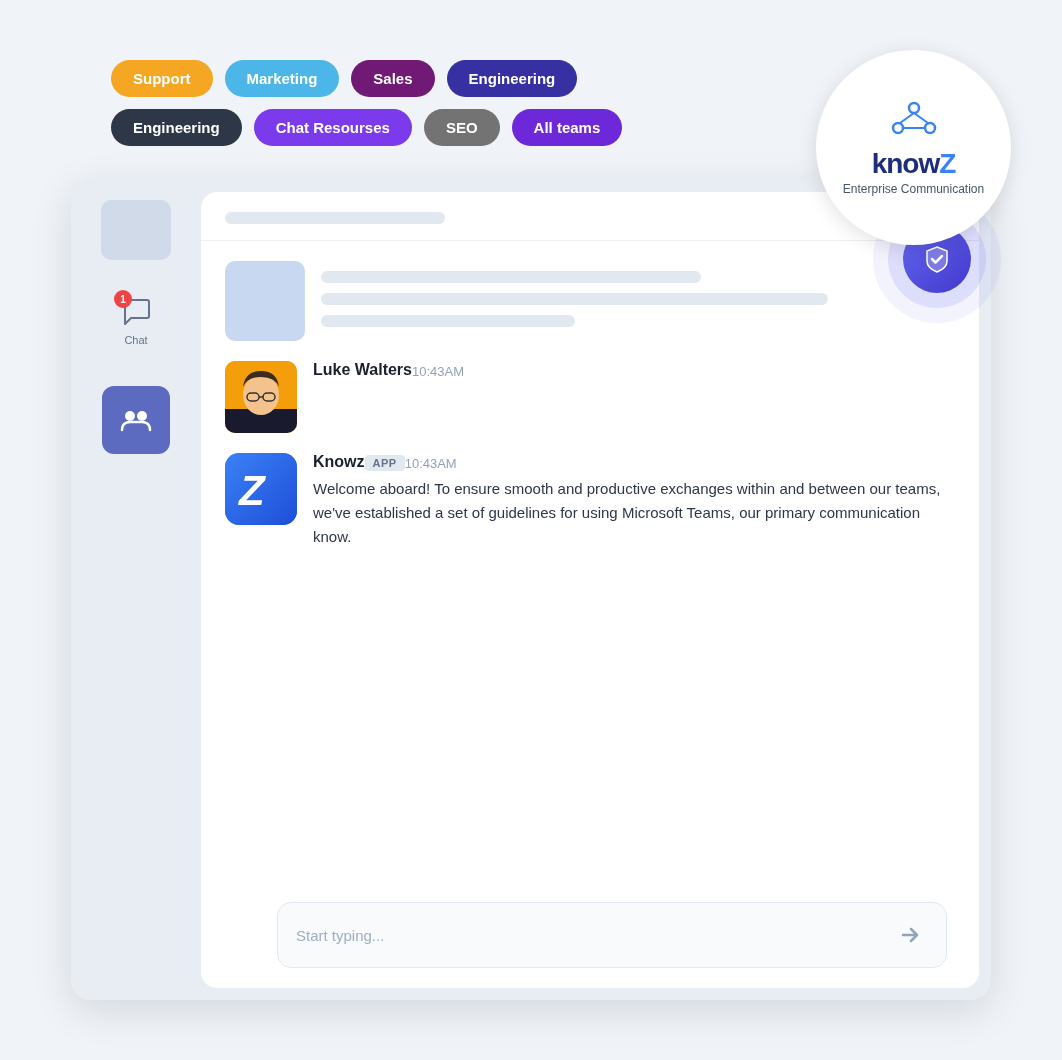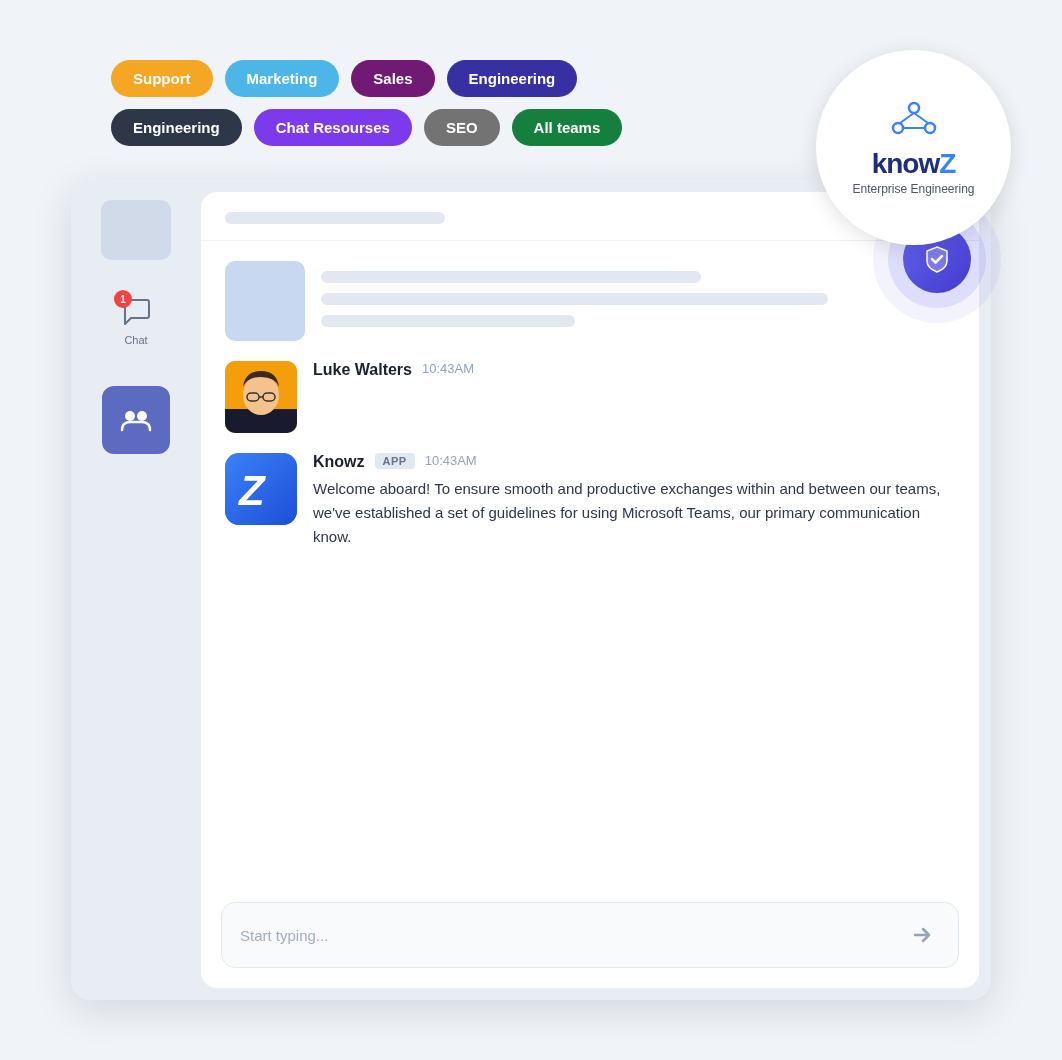--- a/index.html
+++ b/index.html
@@ -44,21 +44,21 @@
       display: inline-block;
       cursor: pointer;
     }
     .tag-support { background: #f5a623; }
     .tag-marketing { background: #4db6e8; }
     .tag-sales { background: #701a75; }
     .tag-engineering-dark { background: #3730a3; }
     .tag-engineering-light { background: #2d3748; }
     .tag-human { background: #7c3aed; }
     .tag-seo { background: #737373; }
-    .tag-allteams { background: #15803d; }
+    .tag-allteams { background: #6d28d9; }
 
     
     .knowz-circle {
       position: absolute;
       top: 10px;
       right: 0px;
       width: 195px;
       height: 195px;
       border-radius: 50%;
       background: #fff;
@@ -263,22 +263,21 @@
       display: flex;
       align-items: center;
       justify-content: center;
       border-radius: 14px;
     }
     .message-body {
       flex: 1;
     }
     .message-header {
       display: flex;
-      align-items: flex-start;
-      gap: 10px;
+      align-items: flex-end;
       margin-bottom: 6px;
     }
     .message-name {
       font-size: 16px;
       font-weight: 700;
       color: #1a202c;
     }
     .message-time {
       font-size: 13px;
       color: #94a3b8;
@@ -326,21 +325,22 @@
       font-weight: 600;
       text-decoration: none;
     }
     .link-subtitle {
       font-size: 13px;
       color: #64748b;
     }
 
     
     .input-area {
-      padding: 16px 20px 20px;
+      padding: 16px 32px 20px;
+      margin-left: 44px;
     }
     .input-box {
       display: flex;
       align-items: center;
       background: #f8fafc;
       border: 1px solid #e2e8f0;
       border-radius: 14px;
       padding: 14px 18px;
     }
     .input-placeholder {
@@ -385,21 +385,21 @@
         <circle cx="8" cy="28" r="5" fill="none" stroke="#3b82f6" stroke-width="2.5"></circle>
         <circle cx="40" cy="28" r="5" fill="none" stroke="#3b82f6" stroke-width="2.5"></circle>
         <line x1="24" y1="13" x2="10" y2="23" stroke="#3b82f6" stroke-width="2"></line>
         <line x1="24" y1="13" x2="38" y2="23" stroke="#3b82f6" stroke-width="2"></line>
         <line x1="13" y1="28" x2="35" y2="28" stroke="#3b82f6" stroke-width="2"></line>
       </svg>
     </div>
     <div class="knowz-logo-text">
       know<span>Z</span>
     </div>
-    <div class="knowz-subtitle">Enterprise Engineering</div>
+    <div class="knowz-subtitle">Enterprise Communication</div>
   </div>
 
   <div class="security-badge">
     <svg width="32" height="32" viewBox="0 0 32 32" fill="none">
       <path d="M16 4 L26 8 L26 18 C26 23 21 27 16 29 C11 27 6 23 6 18 L6 8 Z" fill="rgba(255,255,255,0.25)" stroke="white" stroke-width="1.5"></path>
       <path d="M11 16 L14.5 19.5 L21 13" stroke="white" stroke-width="2.5" stroke-linecap="round" stroke-linejoin="round"></path>
     </svg>
   </div>
 
   <div class="app-window">

